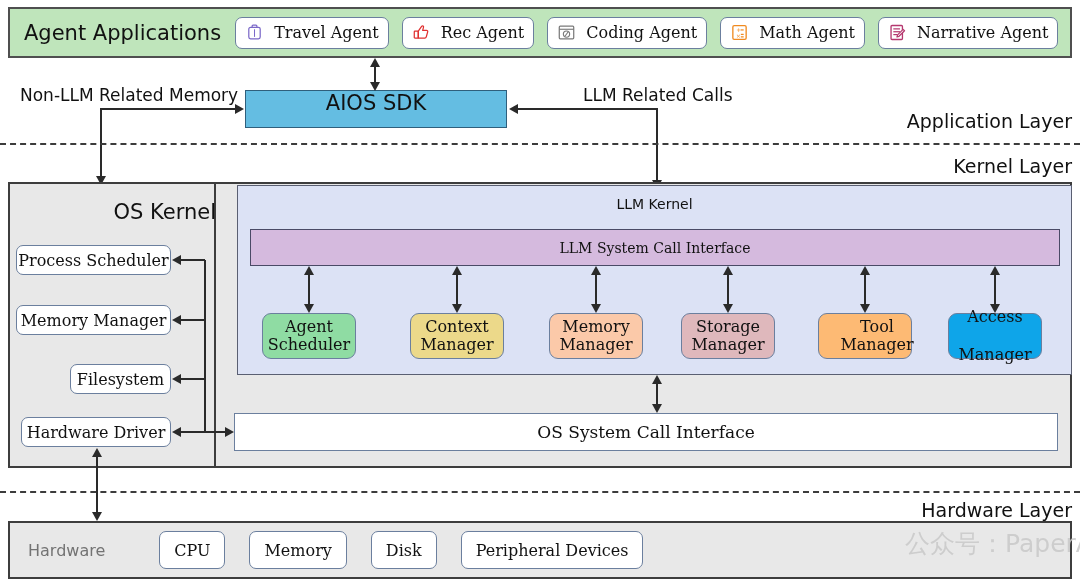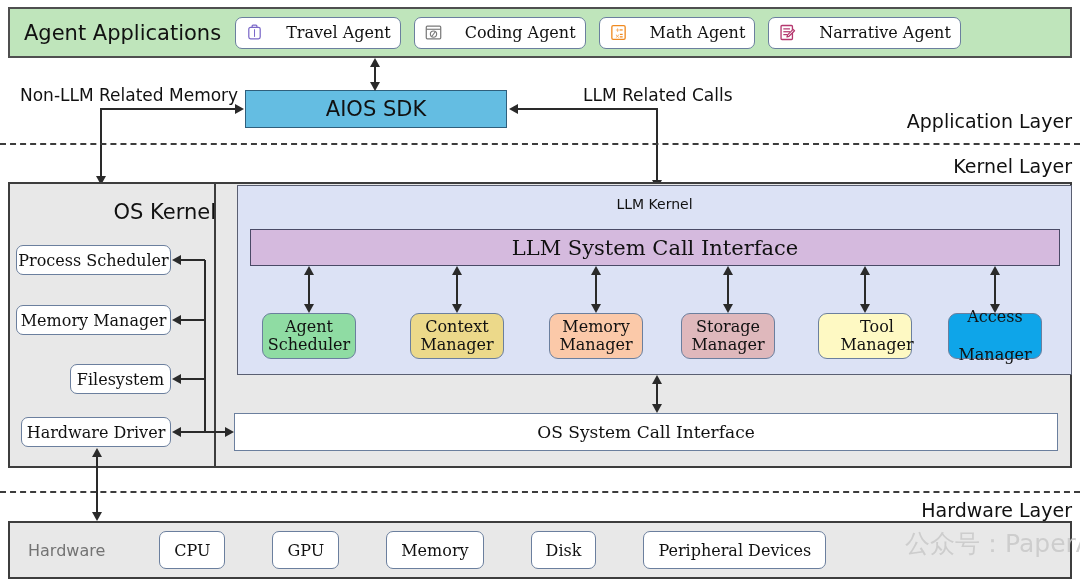--- a/index.html
+++ b/index.html
@@ -9,28 +9,28 @@
 
   .abs{position:absolute;box-sizing:border-box;}
 
   
   #app-panel{left:8px;top:7px;width:1064px;height:51px;
              background:#bfe5bb;border:2px solid #4f4f4f;
              display:flex;align-items:center;}
   #app-title{margin-left:14px;font-size:21px;color:#111;white-space:nowrap;}
   #app-chips{display:flex;align-items:center;gap:13px;margin-left:14px;}
   .chip{background:#ffffff;border:1.6px solid #6b7f9e;border-radius:7px;
-        height:30px;display:flex;align-items:center;padding:0 9px;gap:22px;}
+        height:30px;display:flex;align-items:center;padding:0 9px;gap:10px;}
   .chip .lbl{font-family:"DejaVu Serif",serif;font-size:16px;color:#111;white-space:nowrap;}
   .ico{width:19px;height:19px;display:block;flex:0 0 auto;}
 
   
   #aios{left:245px;top:90px;width:262px;height:38px;
         background:#64bde2;border:1.5px solid #2f5f7c;
-        display:flex;align-items:center;justify-content:center;}
+        display:flex;justify-content:center;}
   #aios span{font-size:21px;color:#111;}
 
   .calllbl{font-size:17px;color:#111;white-space:nowrap;}
   #lbl-nonllm{left:20px;top:85px;}
   #lbl-llm{left:583px;top:85px;}
 
   
   .layercap{font-size:19px;color:#111;white-space:nowrap;text-align:right;}
   #cap-app{left:772px;top:110px;width:300px;}
   #cap-kernel{left:772px;top:155px;width:300px;}
@@ -54,36 +54,36 @@
   #osk2{left:70px;top:364px;width:101px;}
   #osk3{left:21px;top:417px;width:150px;}
 
   #llmkernel{left:237px;top:185px;width:835px;height:190px;
              background:#dce2f5;border:1.5px solid #5a5f72;}
   #llmkernel-title{left:237px;top:196px;width:835px;text-align:center;
                    font-size:14px;color:#111;}
   #syscall{left:250px;top:229px;width:810px;height:37px;
            background:#d5bade;border:1.5px solid #4a4a66;
            display:flex;align-items:center;justify-content:center;
-           font-family:"DejaVu Serif",serif;font-size:21px;color:#111;}
+           font-family:"DejaVu Serif",serif;font-size:14px;color:#111;}
   .mgr{height:46px;width:94px;border-radius:9px;border:1.5px solid #6b7f9e;
        display:flex;flex-direction:column;align-items:center;justify-content:center;
        font-family:"DejaVu Serif",serif;font-size:16px;color:#111;line-height:1.14;top:313px;}
 
   #osysc{left:234px;top:413px;width:824px;height:38px;
          background:#ffffff;border:1.5px solid #6b7f9e;
          display:flex;align-items:center;justify-content:center;
          font-family:"DejaVu Serif",serif;font-size:17px;color:#111;}
 
   
   #hwbar{left:8px;top:521px;width:1064px;height:58px;
          background:#e8e8e8;border:2px solid #3d3d3d;
          display:flex;align-items:center;}
   #hw-title{margin-left:18px;font-size:16px;color:#737373;white-space:nowrap;}
-  #hw-items{display:flex;align-items:flex-end;gap:47px;margin-left:54px;}
+  #hw-items{display:flex;align-items:flex-end;gap:24px;margin-left:54px;}
   .hwbox{background:#ffffff;border:1.5px solid #6b7f9e;border-radius:7px;
          height:36px;display:flex;align-items:center;justify-content:center;
          padding:0 14px;font-family:"DejaVu Serif",serif;font-size:16px;color:#111;
          white-space:nowrap;}
 
   
   .ln{background:#2a2a2a;position:absolute;}
   .lnv{width:1.8px;}
   .lnh{height:1.8px;}
   .arrow{position:absolute;width:0;height:0;}
@@ -109,20 +109,29 @@
         <span class="ico">
           <svg viewBox="0 0 20 20" width="19" height="19">
             <path d="M7.5 4.5V3.2a1 1 0 0 1 1-1h3a1 1 0 0 1 1 1v1.3" fill="none" stroke="#7b68c8" stroke-width="1.3"></path>
             <rect x="4" y="4.6" width="12" height="12" rx="1.8" fill="none" stroke="#7b68c8" stroke-width="1.3"></rect>
             <line x1="10" y1="6.6" x2="10" y2="14.6" stroke="#7b68c8" stroke-width="1.1"></line>
           </svg>
         </span>
         <span class="lbl">Travel Agent</span>
       </div>
 
+      <div class="chip">
+        <span class="ico">
+          <svg viewBox="0 0 20 20" width="19" height="19">
+            <path d="M6.6 8.6 10.3 3.4c.9-.9 2.2 0 1.8 1.2l-.9 3.1h4.1c1 0 1.5.8 1.2 1.7l-1.5 5.3c-.2.8-.8 1.2-1.6 1.2H6.6Z" fill="none" stroke="#e03030" stroke-width="1.3" stroke-linejoin="round"></path>
+            <rect x="2.4" y="8.6" width="4.2" height="7.3" rx="0.7" fill="none" stroke="#e03030" stroke-width="1.3"></rect>
+          </svg>
+        </span>
+        <span class="lbl">Rec Agent</span>
+      </div>
 
       <div class="chip">
         <span class="ico">
           <svg viewBox="0 0 20 20" width="19" height="19">
             <rect x="2.4" y="3.4" width="15.2" height="13.2" rx="1" fill="none" stroke="#7a7a7a" stroke-width="1.3"></rect>
             <line x1="2.4" y1="6.6" x2="17.6" y2="6.6" stroke="#7a7a7a" stroke-width="1.2"></line>
             <circle cx="10" cy="11.7" r="3.3" fill="none" stroke="#7a7a7a" stroke-width="1.2"></circle>
             <line x1="11.8" y1="9.2" x2="8.2" y2="14.2" stroke="#7a7a7a" stroke-width="1.2"></line>
           </svg>
         </span>
@@ -217,21 +226,21 @@
     <span>Manager</span>
   </div>
   <div class="mgr abs" style="left:549px;background:#fbc9a9;">
     <span>Memory</span>
     <span>Manager</span>
   </div>
   <div class="mgr abs" style="left:681px;background:#dfb8bc;">
     <span>Storage</span>
     <span>Manager</span>
   </div>
-  <div class="mgr abs" style="left:818px;background:#fef9c3;padding-left:24px;">
+  <div class="mgr abs" style="left:818px;background:#fdba74;padding-left:24px;">
     <span>Tool</span>
     <span>Manager</span>
   </div>
   <div class="mgr abs" style="left:948px;background:#0ea5e9;gap:20px;">
     <span>Access</span>
     <span>Manager</span>
   </div>
 
   <div class="ln lnv abs" style="left:308px;top:273px;height:34px;"></div>
   <div class="arrow ar-up abs" style="left:303.5px;top:266px;"></div>
@@ -267,21 +276,20 @@
   <div class="layercap abs" id="cap-hw">Hardware Layer</div>
 
   <div class="ln lnv abs" style="left:96px;top:455px;height:60px;"></div>
   <div class="arrow ar-up abs" style="left:91.5px;top:448px;"></div>
   <div class="arrow ar-dn abs" style="left:91.5px;top:512px;"></div>
 
   <div id="hwbar" class="abs">
     <div id="hw-title">Hardware</div>
     <div id="hw-items">
       <div class="hwbox">CPU</div>
-      <div class="hwbox">GPU</div>
       <div class="hwbox">Memory</div>
       <div class="hwbox">Disk</div>
       <div class="hwbox">Peripheral Devices</div>
     </div>
   </div>
 
   <div class="abs" id="watermark">公众号：PaperAgent</div>
 
 </div>
 

